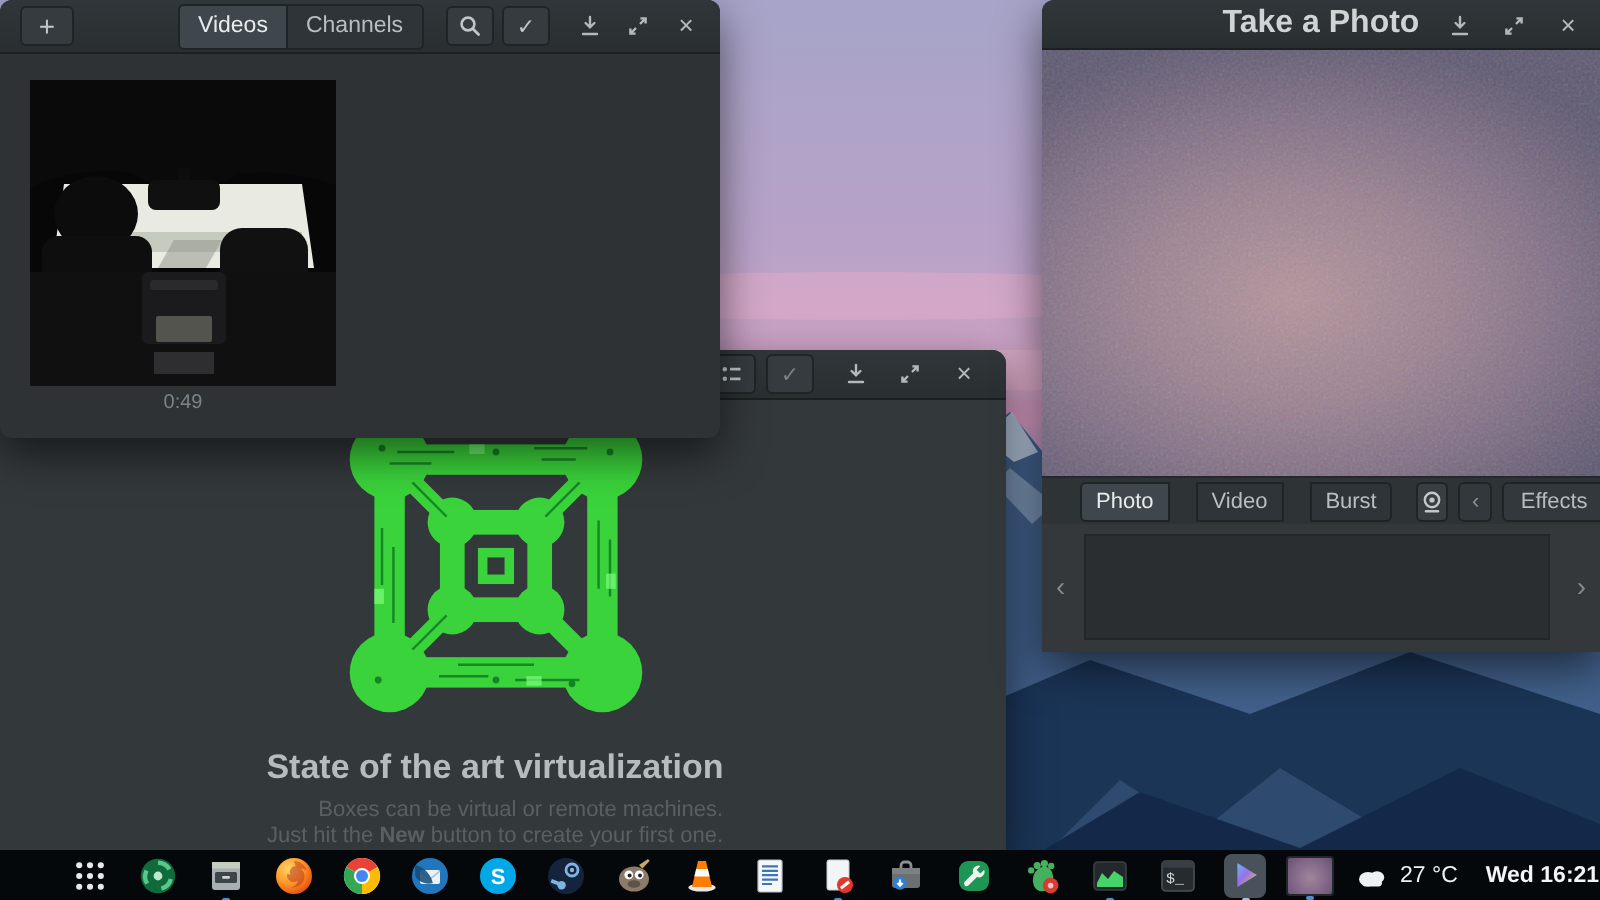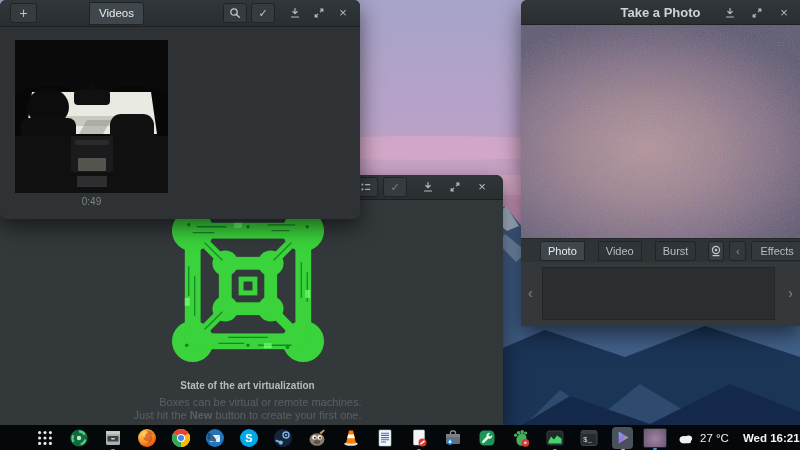--- a/index.html
+++ b/index.html
@@ -29,27 +29,27 @@
   .thumb-tile{position:absolute;left:15px;top:40px;width:153px;height:153px;background:#050505;}
   .thumb-caption{position:absolute;left:15px;top:195px;width:153px;text-align:center;}
   .vid-title{font-size:12.5px;color:#e6e8e8;}
   .vid-dur{font-size:10px;color:#7c8386;margin-top:1px;}
   
   #boxes-win{left:-8px;top:175px;width:511px;height:250px;background:#33383b;border-radius:7px 7px 0 0;z-index:1;}
   #boxes-head{height:25px;border-radius:7px 7px 0 0;justify-content:flex-end;padding:0 14px;gap:5px;}
   #boxes-head .flatgrp{display:flex;gap:13px;margin-left:9px;align-items:center;}
   .boxes-body{position:absolute;left:0;top:25px;right:0;bottom:0;display:flex;flex-direction:column;align-items:center;}
   .boxes-logo{margin-top:7px;}
-  .boxes-headline{margin-top:15px;font-size:10px;font-weight:bold;color:#b6bbbd;}
+  .boxes-headline{margin-top:15px;font-size:17px;font-weight:bold;color:#b6bbbd;}
   .boxes-sub{font-size:11px;color:#596063;margin-top:5px;line-height:13px;text-align:right;}
   .boxes-sub .b{font-weight:bold;}
   
   #cheese-win{left:521px;top:0;width:279px;height:326px;background:#303436;border-radius:6px 0 0 0;z-index:2;}
   #cheese-head{height:25px;border-radius:6px 0 0 0;position:relative;}
-  #cheese-title{position:absolute;left:0;right:0;text-align:center;font-size:13px;font-weight:bold;color:#cfd3d4;}
+  #cheese-title{position:absolute;left:0;right:0;text-align:center;font-size:16px;font-weight:bold;color:#cfd3d4;}
   #cheese-head .flatgrp{position:absolute;right:9px;top:0;height:25px;display:flex;gap:13px;align-items:center;}
   .viewport{position:absolute;left:0;top:25px;width:279px;height:213px;
             background:radial-gradient(ellipse 70% 62% at 45% 58%, #b3949c 0%, #9d8391 38%, #816f86 68%, #6a6078 88%, #5d5870 100%);
             overflow:hidden;}
   .viewport svg{position:absolute;inset:0;}
   .cheese-toolbar{position:absolute;left:0;top:238px;width:279px;height:24px;background:#2e3336;
                   border-top:1px solid #24282b;display:flex;align-items:center;box-sizing:border-box;padding:0 6px;}
   .cheese-toolbar .seg{height:18px;line-height:18px;font-size:11px;padding:0 7px;margin-left:13px;}
   .cam-btn{height:18px;width:64px;margin-left:12px;background:#383e42;border:1px solid #1f2427;border-radius:3px;
            display:flex;align-items:center;justify-content:center;color:#c3c7c9;}
@@ -242,20 +242,21 @@
 </div>
 
 <div class="window" id="videos-win">
   <div class="titlebar" id="videos-head">
     <span class="tb-btn" style="min-width:27px;">
         <span style="font-size:14px;">+</span>
       </span>
     <span class="spacer1"></span>
     <span class="linked">
       <span class="seg active">Videos</span>
+      <span class="seg">Channels</span>
     </span>
     <span class="grow"></span>
     <span class="tb-btn">
       <svg width="12" height="12" viewBox="0 0 12 12">
           <circle cx="5" cy="5" r="3.2" stroke="currentColor" stroke-width="1.3" fill="none"></circle>
           <path d="M7.4 7.4L10.3 10.3" stroke="currentColor" stroke-width="1.4" stroke-linecap="round"></path>
         </svg>
     </span>
     <span style="width:4px;"></span>
     <span class="tb-btn">

